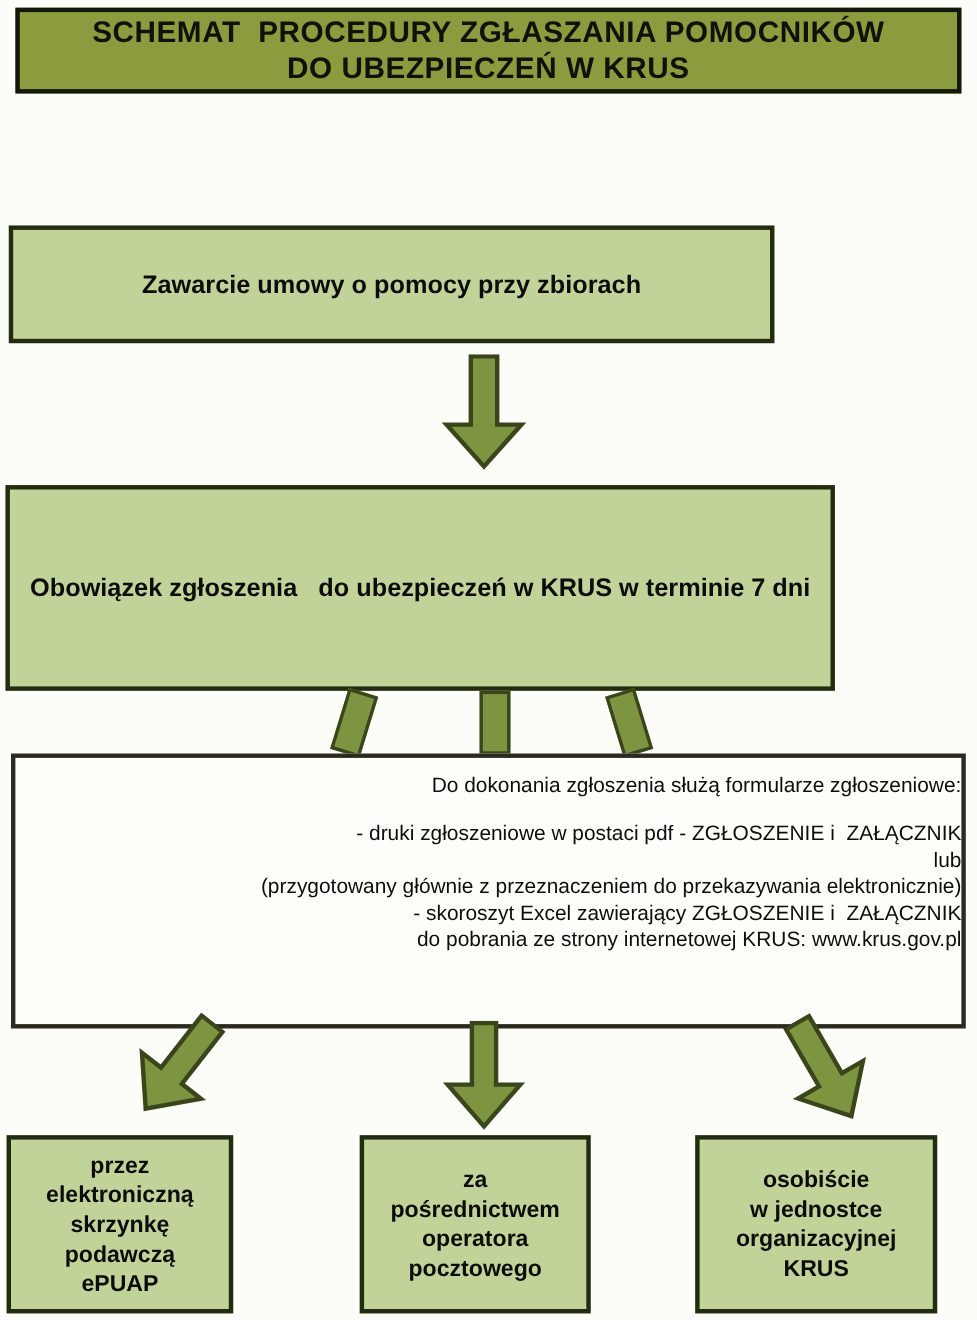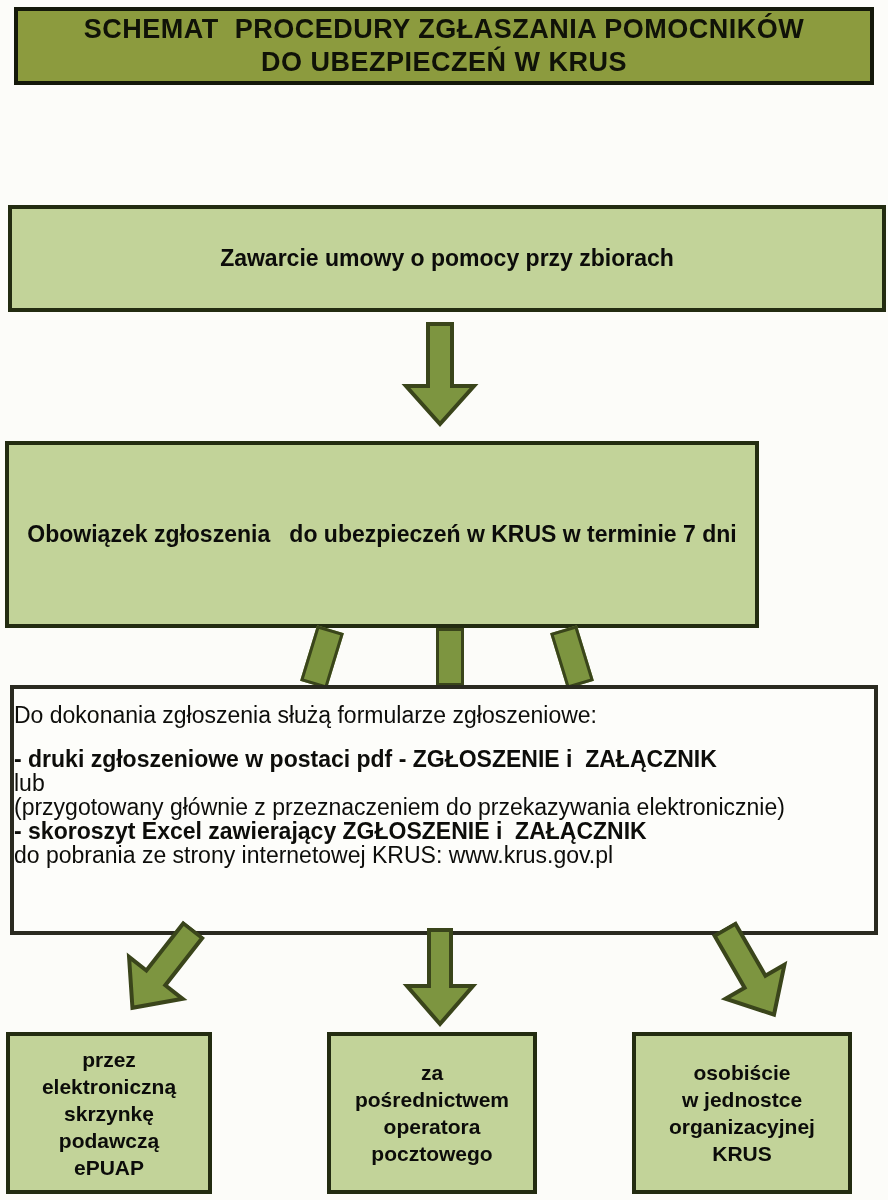--- a/index.html
+++ b/index.html
@@ -19,31 +19,31 @@
   .title-box{
     left:14px;top:7px;width:860px;height:78px;
     background:#8c9b3e;border:4px solid #14180a;
     font-weight:bold;font-size:27px;line-height:33px;
     letter-spacing:0.5px;color:#101208;
   }
   .green-box{
     background:#c2d399;border:4px solid #232c11;
     font-weight:bold;color:#0c0c0a;
   }
-  .step1{left:8px;top:205px;width:878px;height:107px;font-size:23px;}
+  .step1{left:8px;top:205px;width:696px;height:107px;font-size:23px;}
   .step2{left:5px;top:441px;width:754px;height:187px;font-size:23px;}
   .info-box{
     position:absolute;box-sizing:border-box;
     left:10px;top:685px;width:868px;height:250px;
     background:#fdfdfa;border:4px solid #2a2a20;
-    text-align:left;font-size:23px;line-height:24px;
+    text-align:right;font-size:19px;line-height:24px;
     padding-top:14px;
   }
   .info-line{white-space:pre-wrap;}
-  .info-line.bold{font-weight:bold;}
+  .info-line.bold{font-weight:normal;}
   .gap-before{margin-top:20px;}
   .channel{
     top:1032px;height:162px;
     font-size:21px;line-height:27px;white-space:pre-line;
   }
   .ch1{left:6px;width:206px;}
   .ch2{left:327px;width:210px;}
   .ch3{left:632px;width:220px;}
   .arrow-svg{position:absolute;}
   .arrow-shape{fill:#7d9540;stroke:#3a451b;stroke-width:4;stroke-linejoin:miter;}

